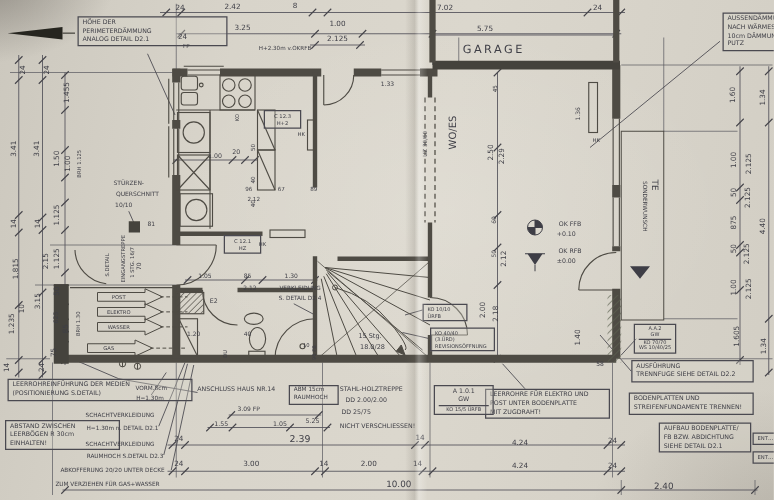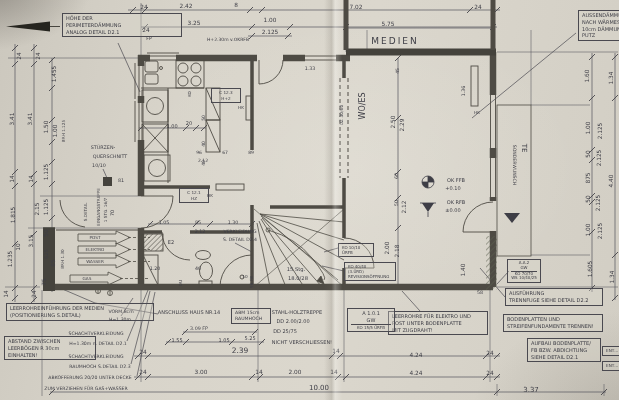--- a/index.html
+++ b/index.html
@@ -284,21 +284,21 @@
     <span class="lbl" style="left: 236px; top: 6px; font-size: 5.8px; transform: translate(-50%, -50%);">8</span>
     <span class="lbl" style="left: 356px; top: 8px; font-size: 5.8px; transform: translate(-50%, -50%);">7.02</span>
     <span class="lbl" style="left: 478px; top: 8px; font-size: 5.8px; transform: translate(-50%, -50%);">24</span>
     <span class="lbl" style="left: 194px; top: 24px; font-size: 5.8px; transform: translate(-50%, -50%);">3.25</span>
     <span class="lbl" style="left: 270px; top: 21px; font-size: 5.8px; transform: translate(-50%, -50%);">1.00</span>
     <span class="lbl" style="left: 388px; top: 25px; font-size: 5.8px; transform: translate(-50%, -50%);">5.75</span>
     <span class="lbl" style="left: 270px; top: 33px; font-size: 5.8px; transform: translate(-50%, -50%);">2.125</span>
     <span class="lbl" style="left: 146px; top: 31px; font-size: 5.8px; transform: translate(-50%, -50%);">24</span>
     <span class="lbl" style="left: 149px; top: 39px; font-size: 4.5px; transform: translate(-50%, -50%);">FP</span>
     <span class="lbl" style="left: 228px; top: 40px; font-size: 4.5px; transform: translate(-50%, -50%);">H+2.30m v.OKRFB</span>
-    <span class="lbl" style="left: 395px; top: 41px; font-size: 9px; letter-spacing: 2px; transform: translate(-50%, -50%);">MEDIEN</span>
+    <span class="lbl" style="left: 395px; top: 41px; font-size: 9px; letter-spacing: 2px; transform: translate(-50%, -50%);">GARAGE</span>
     <span class="lbl" style="left: 20px; top: 56px; font-size: 5.8px; transform: translate(-50%, -50%) rotate(-90deg);">24</span>
     <span class="lbl" style="left: 39px; top: 56px; font-size: 5.8px; transform: translate(-50%, -50%) rotate(-90deg);">24</span>
     <span class="lbl" style="left: 55px; top: 74px; font-size: 5.8px; transform: translate(-50%, -50%) rotate(-90deg);">1.455</span>
     <span class="lbl" style="left: 13px; top: 119px; font-size: 5.8px; transform: translate(-50%, -50%) rotate(-90deg);">3.41</span>
     <span class="lbl" style="left: 31px; top: 119px; font-size: 5.8px; transform: translate(-50%, -50%) rotate(-90deg);">3.41</span>
     <span class="lbl" style="left: 47px; top: 127px; font-size: 5.8px; transform: translate(-50%, -50%) rotate(-90deg);">1.50</span>
     <span class="lbl" style="left: 56px; top: 131px; font-size: 5.8px; transform: translate(-50%, -50%) rotate(-90deg);">1.00</span>
     <span class="lbl" style="left: 64px; top: 131px; font-size: 4.2px; transform: translate(-50%, -50%) rotate(-90deg);">BRH 1.125</span>
     <span class="lbl" style="left: 13px; top: 179px; font-size: 5.8px; transform: translate(-50%, -50%) rotate(-90deg);">14</span>
     <span class="lbl" style="left: 32px; top: 179px; font-size: 5.8px; transform: translate(-50%, -50%) rotate(-90deg);">14</span>
@@ -336,21 +336,21 @@
     <span class="lbl" style="left: 416px; top: 356px; font-size: 5.8px; transform: translate(-50%, -50%);">4.24</span>
     <span class="lbl" style="left: 490px; top: 354px; font-size: 5.8px; transform: translate(-50%, -50%);">24</span>
     <span class="lbl" style="left: 143px; top: 373px; font-size: 5.8px; transform: translate(-50%, -50%);">24</span>
     <span class="lbl" style="left: 201px; top: 373px; font-size: 5.8px; transform: translate(-50%, -50%);">3.00</span>
     <span class="lbl" style="left: 259px; top: 373px; font-size: 5.8px; transform: translate(-50%, -50%);">14</span>
     <span class="lbl" style="left: 295px; top: 373px; font-size: 5.8px; transform: translate(-50%, -50%);">2.00</span>
     <span class="lbl" style="left: 334px; top: 373px; font-size: 5.8px; transform: translate(-50%, -50%);">14</span>
     <span class="lbl" style="left: 416px; top: 374px; font-size: 5.8px; transform: translate(-50%, -50%);">4.24</span>
     <span class="lbl" style="left: 490px; top: 374px; font-size: 5.8px; transform: translate(-50%, -50%);">24</span>
     <span class="lbl" style="left: 319px; top: 388px; font-size: 7px; transform: translate(-50%, -50%);">10.00</span>
-    <span class="lbl" style="left: 531px; top: 390px; font-size: 7px; transform: translate(-50%, -50%);">3.37</span>
+    <span class="lbl" style="left: 531px; top: 390px; font-size: 7px; transform: translate(-50%, -50%);">2.40</span>
     <span class="lbl" style="left: 199px; top: 329px; font-size: 4.8px; transform: translate(-50%, -50%);">3.09 FP</span>
     <span class="lbl" style="left: 177px; top: 340px; font-size: 5px; transform: translate(-50%, -50%);">1.55</span>
     <span class="lbl" style="left: 224px; top: 340px; font-size: 5px; transform: translate(-50%, -50%);">1.05</span>
     <span class="lbl" style="left: 250px; top: 338px; font-size: 5px; transform: translate(-50%, -50%);">5.25</span>
     <span class="lbl" style="left: 172px; top: 126px; font-size: 5px; transform: translate(-50%, -50%);">1.00</span>
     <span class="lbl" style="left: 189px; top: 123px; font-size: 5px; transform: translate(-50%, -50%);">20</span>
     <span class="lbl" style="left: 204px; top: 118px; font-size: 4.5px; transform: translate(-50%, -50%) rotate(-90deg);">50</span>
     <span class="lbl" style="left: 204px; top: 144px; font-size: 4.5px; transform: translate(-50%, -50%) rotate(-90deg);">40</span>
     <span class="lbl" style="left: 204px; top: 163px; font-size: 4.5px; transform: translate(-50%, -50%) rotate(-90deg);">40</span>
     <span class="lbl" style="left: 199px; top: 153px; font-size: 4.5px; transform: translate(-50%, -50%);">96</span>

